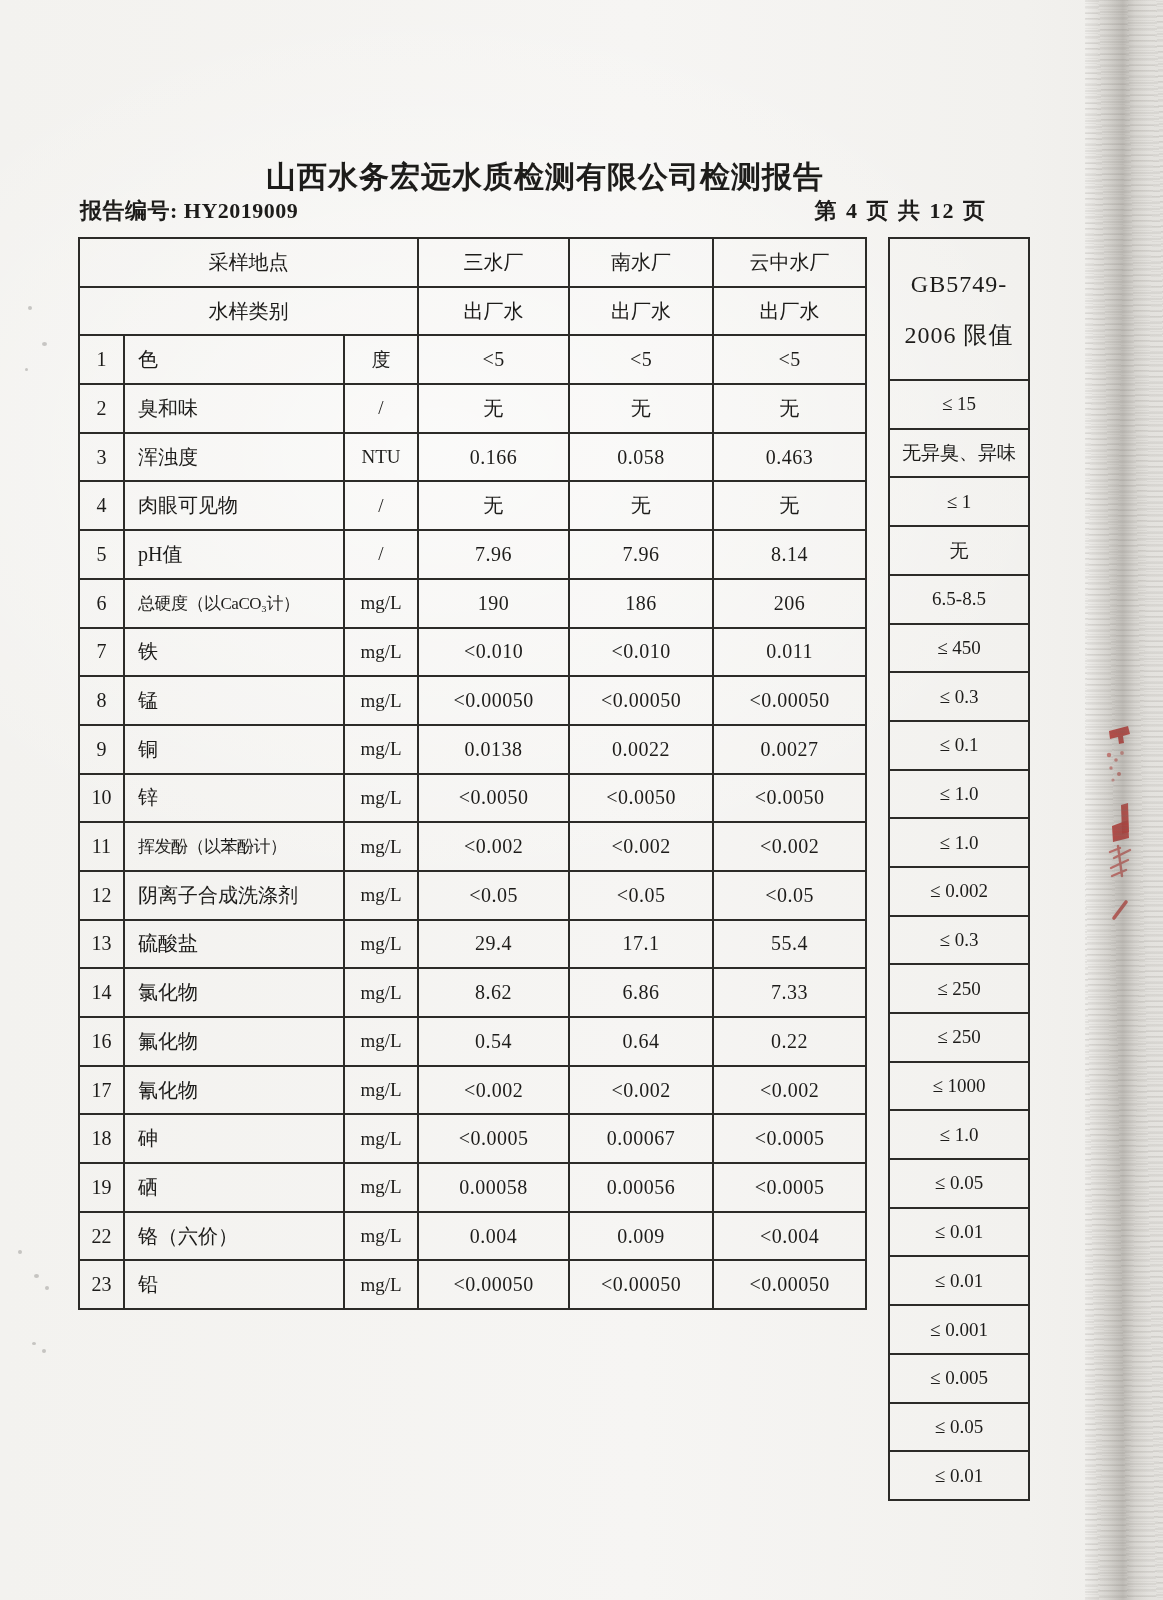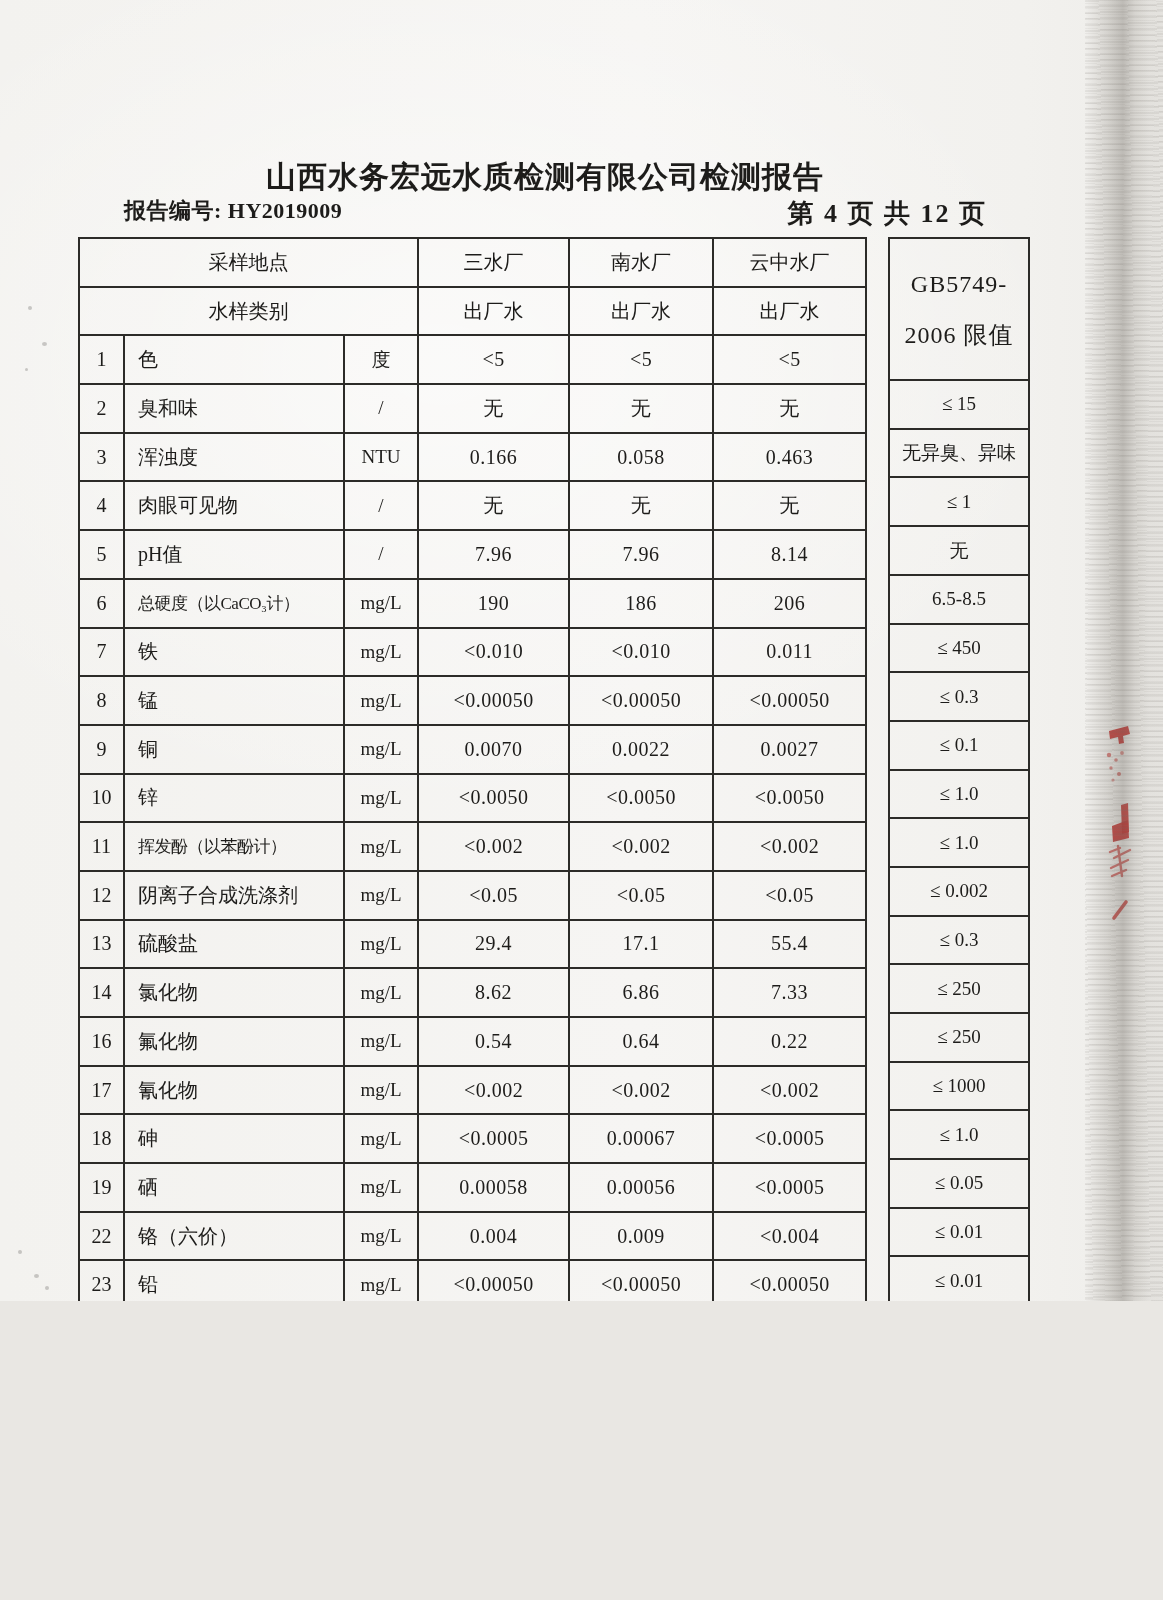--- a/index.html
+++ b/index.html
@@ -1,18 +1,18 @@
 <!DOCTYPE html>
 <html><head>
 <meta charset="utf-8">
 <style>
   html,body{margin:0;padding:0;background:#e9e7e3;}
   .page{
     position:relative;
-    width:1163px;height:1301px;
+    width:1163px;height:1600px;
     margin:0 auto;
     background:
       radial-gradient(ellipse 900px 650px at 38% 28%, rgba(255,255,255,0.55), rgba(255,255,255,0) 70%),
       linear-gradient(to right,#f3f2ef 0%,#f6f5f3 55%,#f2f1ee 88%,#eeedea 100%),
       #f4f3f0;
     overflow:hidden;
     font-family:"Liberation Serif","DejaVu Serif",serif;
     color:#1d1c1a;
   }
   
@@ -28,22 +28,22 @@
         rgba(158,153,145,0.30) 50px,
         rgba(186,182,175,0.22) 64px,
         rgba(198,194,187,0.24) 78px);
   }
   .title{
     position:absolute;top:137px;left:0;width:1090px;
     text-align:center;
     font-family:"Liberation Sans","DejaVu Sans",sans-serif;
     font-weight:700;font-size:30px;letter-spacing:1px;
   }
-  .meta-left{position:absolute;top:196px;left:80px;font-size:22px;font-weight:700;letter-spacing:0.5px;margin-left:44px;}
-  .meta-right{position:absolute;top:196px;right:176px;font-size:26px;font-weight:700;letter-spacing:2px;}
+  .meta-left{position:absolute;top:196px;left:80px;font-size:22px;font-weight:700;letter-spacing:0.5px;}
+  .meta-right{position:absolute;top:196px;right:176px;font-size:22px;font-weight:700;letter-spacing:2px;}
 
   table{border-collapse:collapse;table-layout:fixed;}
   td,th{
     border:2px solid #2c2b28;
     padding:0;margin:0;
     font-weight:normal;
     text-align:center;vertical-align:middle;
     height:46.7px;
     font-size:20px;
     white-space:nowrap;
@@ -163,21 +163,21 @@
           <td class="c-name">锰</td>
           <td class="c-unit">mg/L</td>
           <td class="c-val">&lt;0.00050</td>
           <td class="c-val">&lt;0.00050</td>
           <td class="c-val">&lt;0.00050</td>
         </tr>
         <tr>
           <td class="c-no">9</td>
           <td class="c-name">铜</td>
           <td class="c-unit">mg/L</td>
-          <td class="c-val">0.0070</td>
+          <td class="c-val">0.0138</td>
           <td class="c-val">0.0022</td>
           <td class="c-val">0.0027</td>
         </tr>
         <tr>
           <td class="c-no">10</td>
           <td class="c-name">锌</td>
           <td class="c-unit">mg/L</td>
           <td class="c-val">&lt;0.0050</td>
           <td class="c-val">&lt;0.0050</td>
           <td class="c-val">&lt;0.0050</td>

